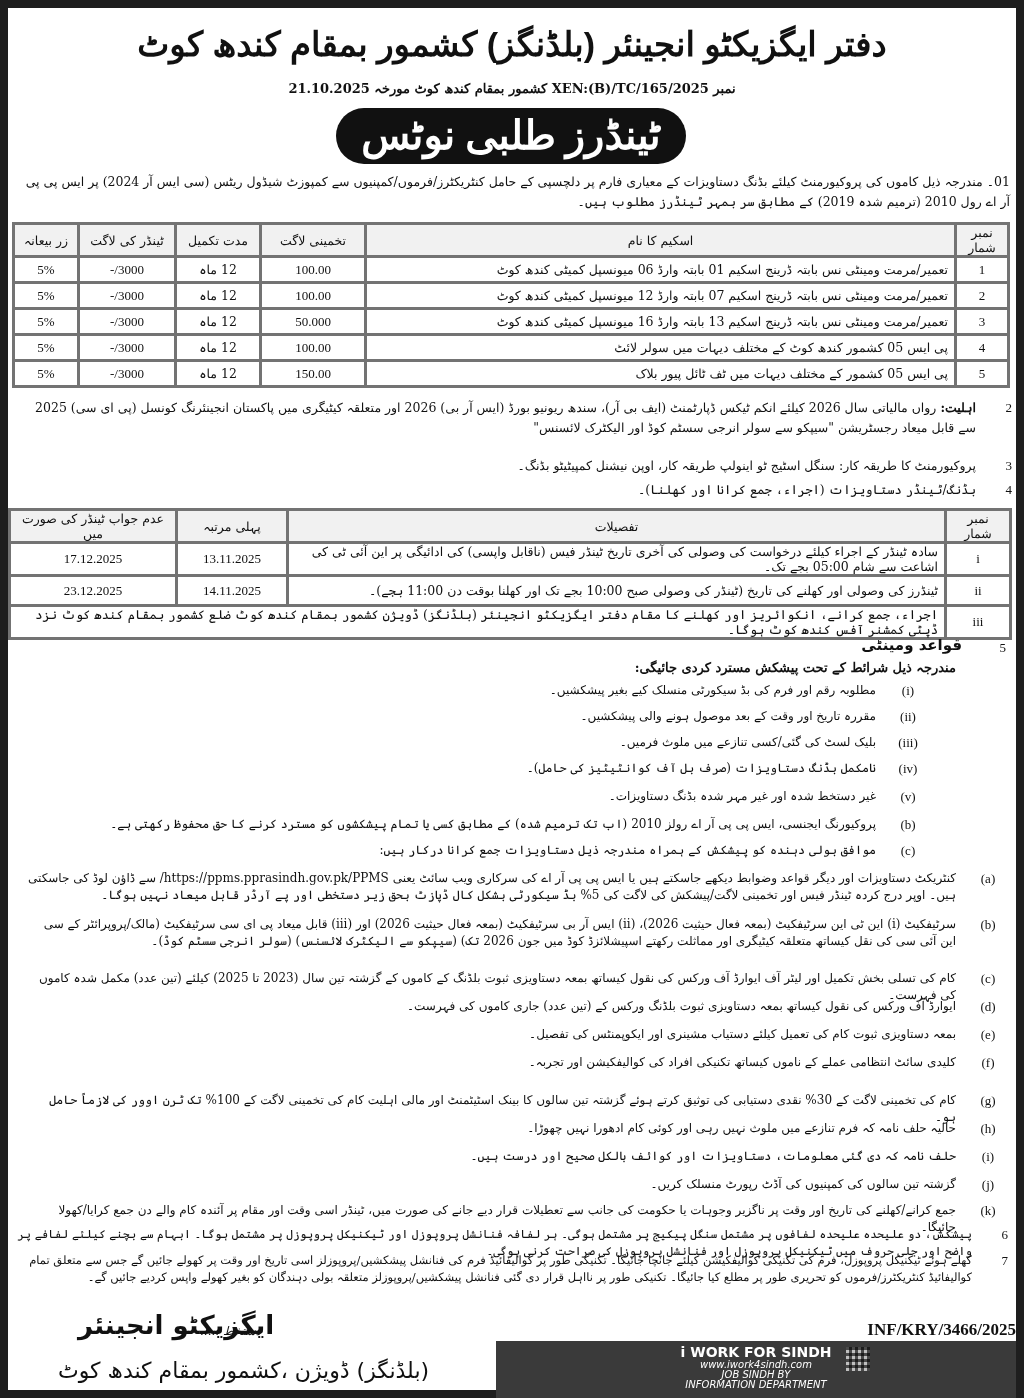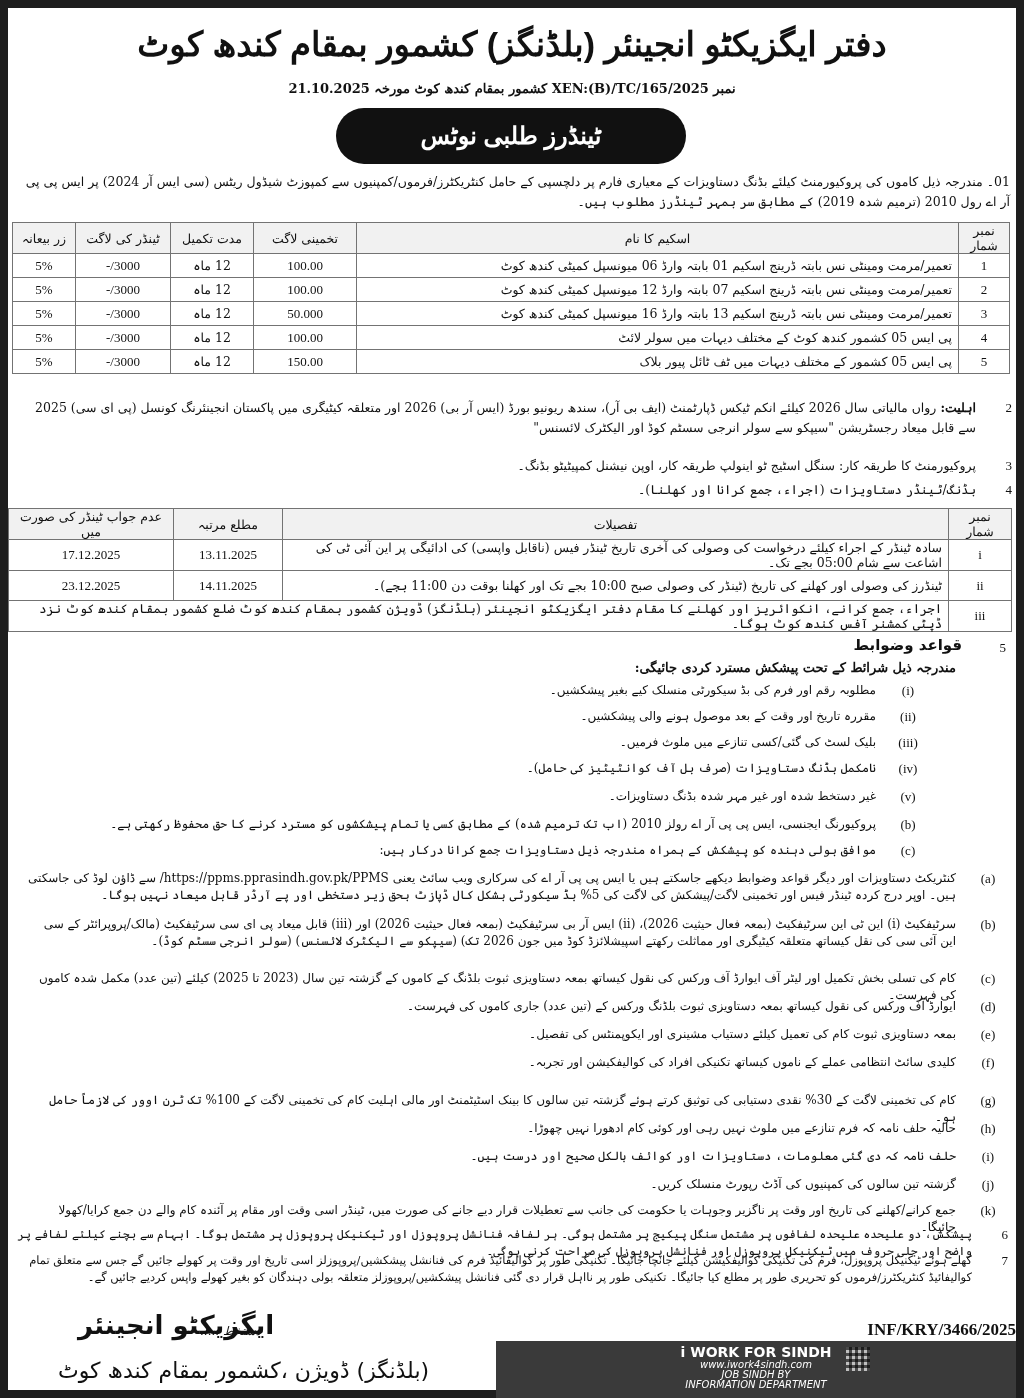--- a/index.html
+++ b/index.html
@@ -1,25 +1,25 @@
 <!DOCTYPE html>
 <html><head>
 <meta charset="utf-8">
 <style>
   html, body { margin:0; padding:0; background:#1e1e1e; }
   body { width:1024px; height:1398px; position:relative; overflow:hidden; font-family:"DejaVu Serif", serif; color:#111; }
   .page { position:absolute; left:8px; top:8px; width:1008px; height:1382px; background:#fff; }
   .rtl { direction:rtl; }
   .title { position:absolute; left:0; right:0; top:14px; text-align:center; font-family:Liberation Sans, sans-serif; font-weight:bold; font-size:34px; line-height:44px; }
   .refline { position:absolute; left:0; right:0; top:73px; text-align:center; font-size:13px; font-weight:bold; }
-  .banner { position:absolute; left:328px; top:100px; width:350px; height:56px; border-radius:28px; background:#111; color:#fff; text-align:center; font-family:Liberation Sans, sans-serif; font-weight:bold; font-size:24px; line-height:56px; }
+  .banner { position:absolute; left:328px; top:100px; width:350px; height:56px; border-radius:28px; background:#111; color:#fff; text-align:center; font-family:Liberation Serif, serif; font-weight:bold; font-size:40px; line-height:56px; }
   .para { position:absolute; font-size:12.5px; line-height:20px; }
   .num { position:absolute; font-size:13px; font-family:"Liberation Serif", serif; }
   table { border-collapse:collapse; position:absolute; font-size:12.5px; }
-  td, th { border:1px solid #737373; text-align:center; padding:0 6px; font-weight:normal; }
+  td, th { border:3px solid #737373; text-align:center; padding:0 6px; font-weight:normal; }
   th { background:#f1f1f1; height:24px; }
   td.name { text-align:right; }
   td { height:23px; }
   .lat { font-family:"Liberation Serif", serif; font-size:13px; }
   .rule-heading { position:absolute; font-family:"DejaVu Sans", sans-serif; font-weight:bold; font-size:15px; }
   .item { position:absolute; right:60px; left:20px; font-size:12px; line-height:17px; direction:rtl; }
   .item .lbl { position:absolute; right:-52px; width:40px; text-align:center; direction:ltr; font-family:"Liberation Serif", serif; font-size:13px; }
   .sig-label { position:absolute; left:192px; top:1316px; font-size:12px; font-style:italic; }
   .sig-title { position:absolute; left:70px; top:1302px; font-family:"DejaVu Sans", sans-serif; font-weight:bold; font-size:26px; }
   .sig-sub { position:absolute; left:50px; top:1350px; font-family:"DejaVu Sans", sans-serif; font-size:22px; }
@@ -114,21 +114,21 @@
   <div class="para rtl" style="left:8px; right:4px; top:472px;">
     <span class="num" style="right:0;">4</span>
     <div style="margin-right:36px;">بڈنگ/ٹینڈر دستاویزات (اجراء، جمع کرانا اور کھلنا)۔</div>
   </div>
 
   <table class="rtl" style="left:0px; top:500px; width:1004px;">
     <thead>
       <tr>
         <th style="width:50px;">نمبر شمار</th>
         <th>تفصیلات</th>
-        <th style="width:96px;">مطلع مرتبہ</th>
+        <th style="width:96px;">پہلی مرتبہ</th>
         <th style="width:152px;">عدم جواب ٹینڈر کی صورت میں</th>
       </tr>
     </thead>
     <tbody>
       <tr style="height:30px;">
         <td class="lat">i</td>
         <td class="name">سادہ ٹینڈر کے اجراء کیلئے درخواست کی وصولی کی آخری تاریخ ٹینڈر فیس (ناقابل واپسی) کی ادائیگی پر این آئی ٹی کی اشاعت سے شام 05:00 بجے تک۔</td>
         <td class="lat">13.11.2025</td>
         <td class="lat">17.12.2025</td>
       </tr>
@@ -139,21 +139,21 @@
         <td class="lat">23.12.2025</td>
       </tr>
       <tr style="height:30px;">
         <td class="lat">iii</td>
         <td class="name" colspan="3">اجراء، جمع کرانے، انکوائریز اور کھلنے کا مقام دفتر ایگزیکٹو انجینئر (بلڈنگز) ڈویژن کشمور بمقام کندھ کوٹ ضلع کشمور بمقام کندھ کوٹ نزد ڈپٹی کمشنر آفس کندھ کوٹ ہوگا۔</td>
       </tr>
     </tbody>
   </table>
 
   <div class="num" style="right:10px; top:632px;">5</div>
-  <div class="rule-heading rtl" style="right:54px; top:628px;">قواعد وضوابط</div>
+  <div class="rule-heading rtl" style="right:54px; top:628px;">قواعد ومینٹی</div>
   <div class="para rtl" style="right:60px; top:650px; font-weight:bold; font-size:13px;">مندرجہ ذیل شرائط کے تحت پیشکش مسترد کردی جائیگی:</div>
 
   <div class="item" style="top:674px; right:140px;"><span class="lbl">(i)</span><span>مطلوبہ رقم اور فرم کی بڈ سیکورٹی منسلک کیے بغیر پیشکشیں۔</span></div>
   <div class="item" style="top:700px; right:140px;"><span class="lbl">(ii)</span><span>مقررہ تاریخ اور وقت کے بعد موصول ہونے والی پیشکشیں۔</span></div>
   <div class="item" style="top:726px; right:140px;"><span class="lbl">(iii)</span><span>بلیک لسٹ کی گئی/کسی تنازعے میں ملوث فرمیں۔</span></div>
   <div class="item" style="top:752px; right:140px;"><span class="lbl">(iv)</span><span>نامکمل بڈنگ دستاویزات (صرف بل آف کوانٹیٹیز کی حامل)۔</span></div>
   <div class="item" style="top:780px; right:140px;"><span class="lbl">(v)</span><span>غیر دستخط شدہ اور غیر مہر شدہ بڈنگ دستاویزات۔</span></div>
 
   <div class="item" style="top:808px; right:140px;"><span class="lbl">(b)</span><span>پروکیورنگ ایجنسی، ایس پی پی آر اے رولز 2010 (اب تک ترمیم شدہ) کے مطابق کسی یا تمام پیشکشوں کو مسترد کرنے کا حق محفوظ رکھتی ہے۔</span></div>
   <div class="item" style="top:834px; right:140px;"><span class="lbl">(c)</span><span>موافق بولی دہندہ کو پیشکش کے ہمراہ مندرجہ ذیل دستاویزات جمع کرانا درکار ہیں:</span></div>

